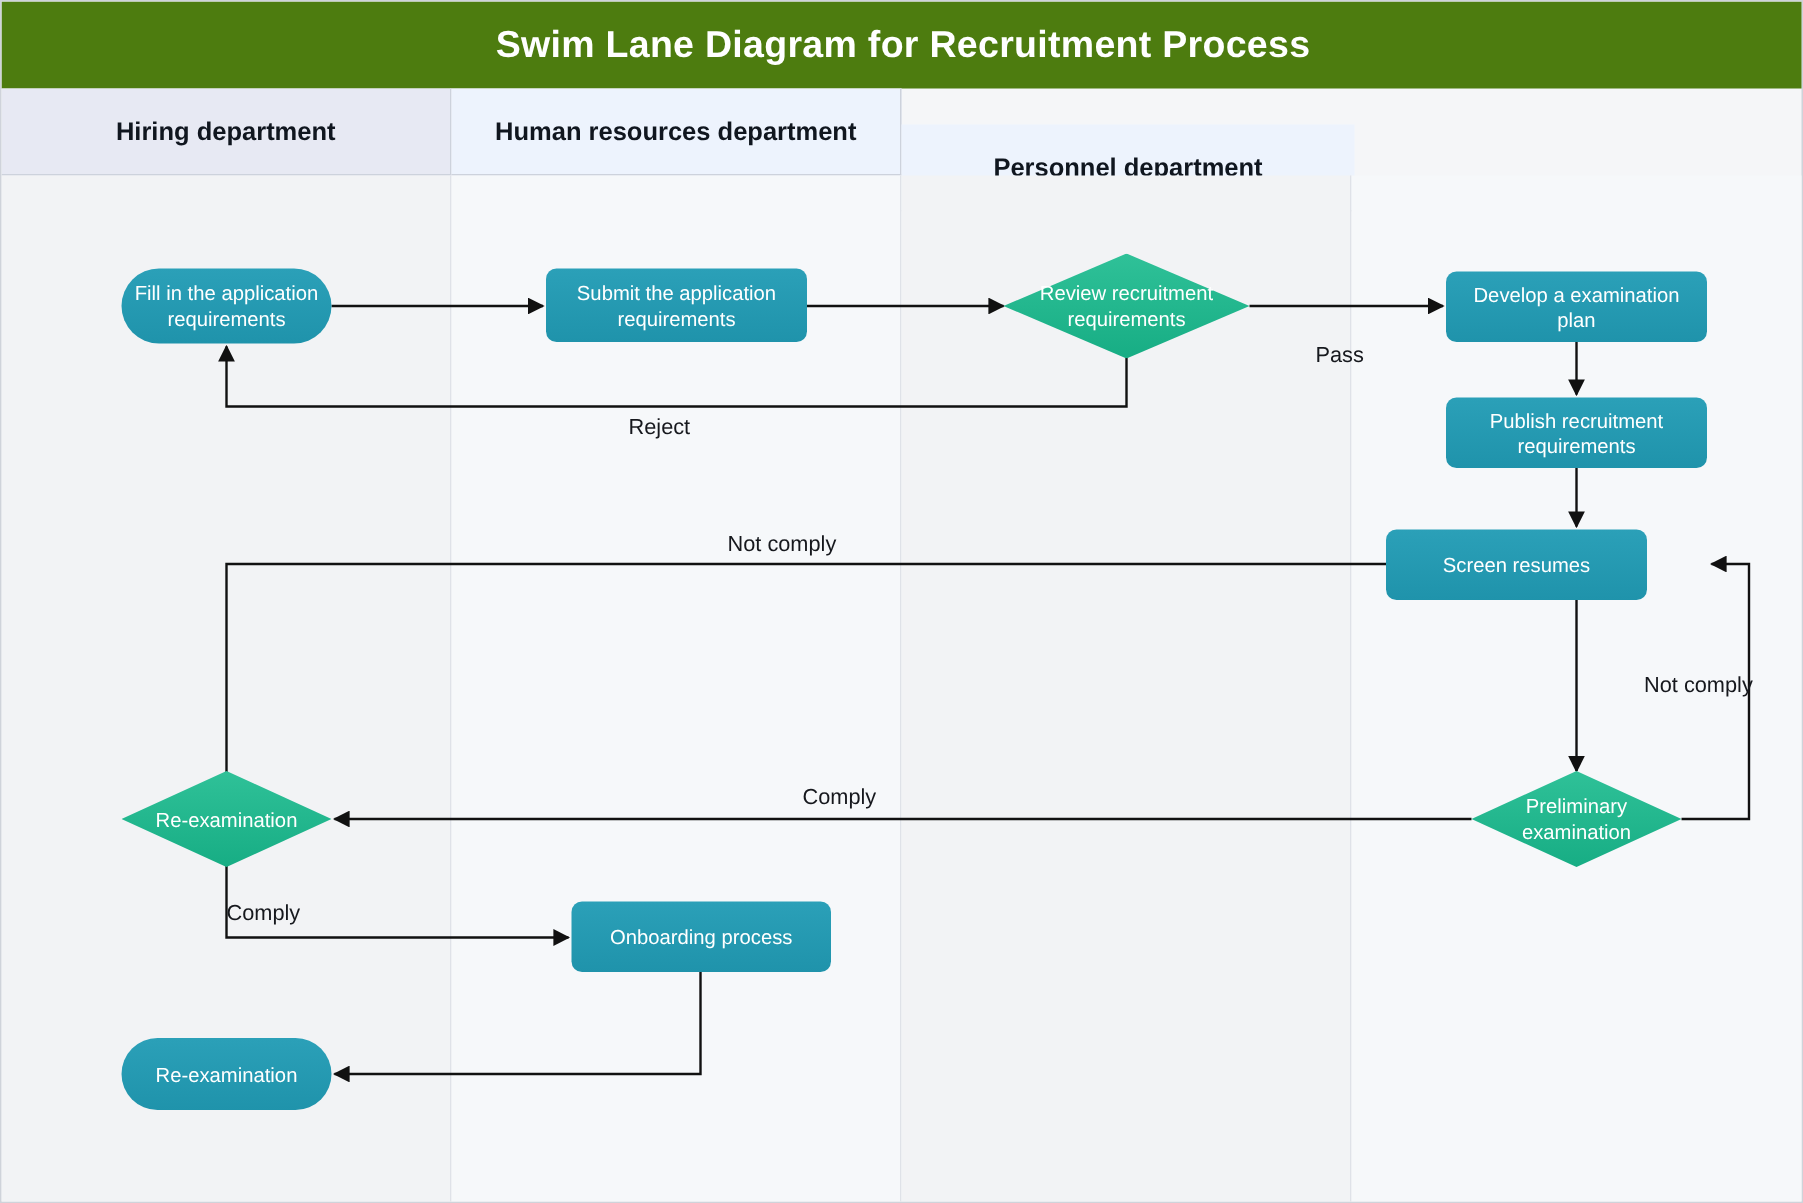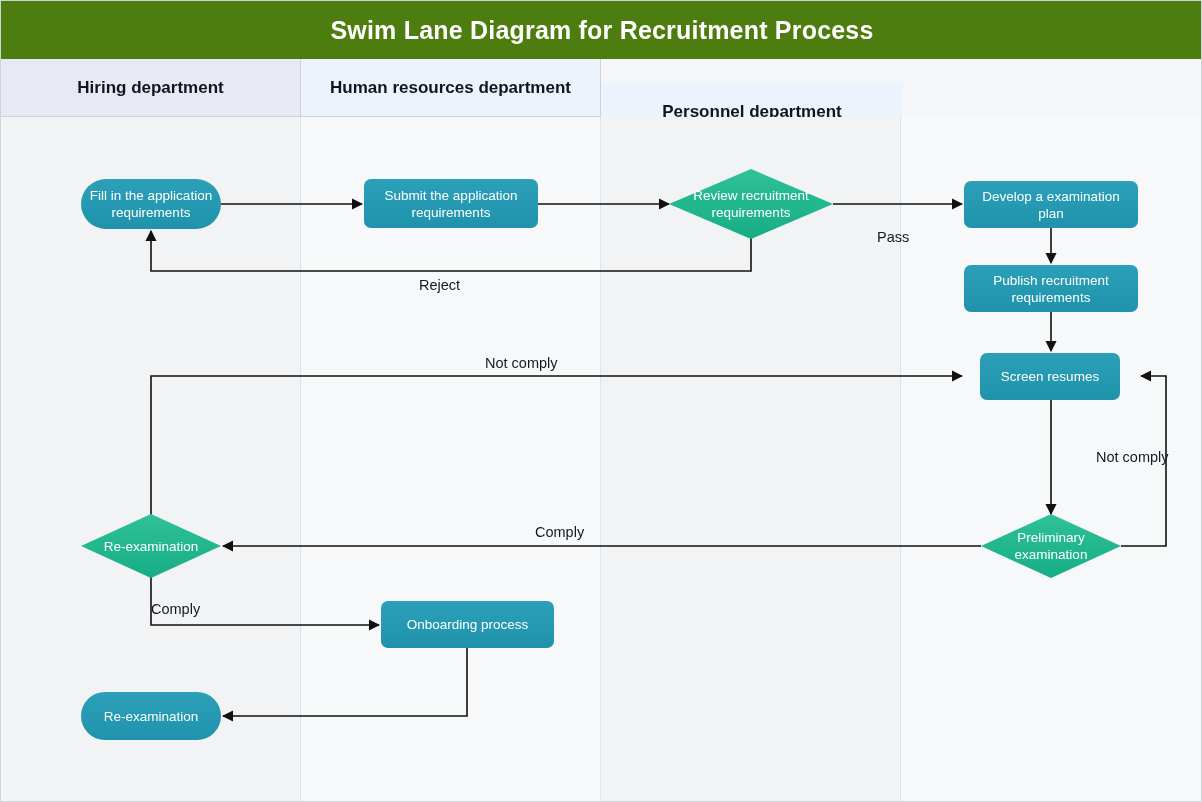--- a/index.html
+++ b/index.html
@@ -208,21 +208,21 @@
   </div>
 
   <div class="node process" style="left:963px; top:180px; width:174px; height:47px;">
     <span>Develop a examination plan</span>
   </div>
 
   <div class="node process" style="left:963px; top:264px; width:174px; height:47px;">
     <span>Publish recruitment requirements</span>
   </div>
 
-  <div class="node process" style="left:979px; top:352px; width:140px; height:47px;">
+  <div class="node process" style="left:923px; top:352px; width:174px; height:47px;">
     <span>Screen resumes</span>
   </div>
 
   <div class="node decision" style="left:980px; top:513px; width:140px; height:64px;">
     <span class="dia-shape"></span>
     <span class="dia-label">Preliminary examination</span>
   </div>
 
   <div class="node decision" style="left:80px; top:513px; width:140px; height:64px;">
     <span class="dia-shape"></span>

